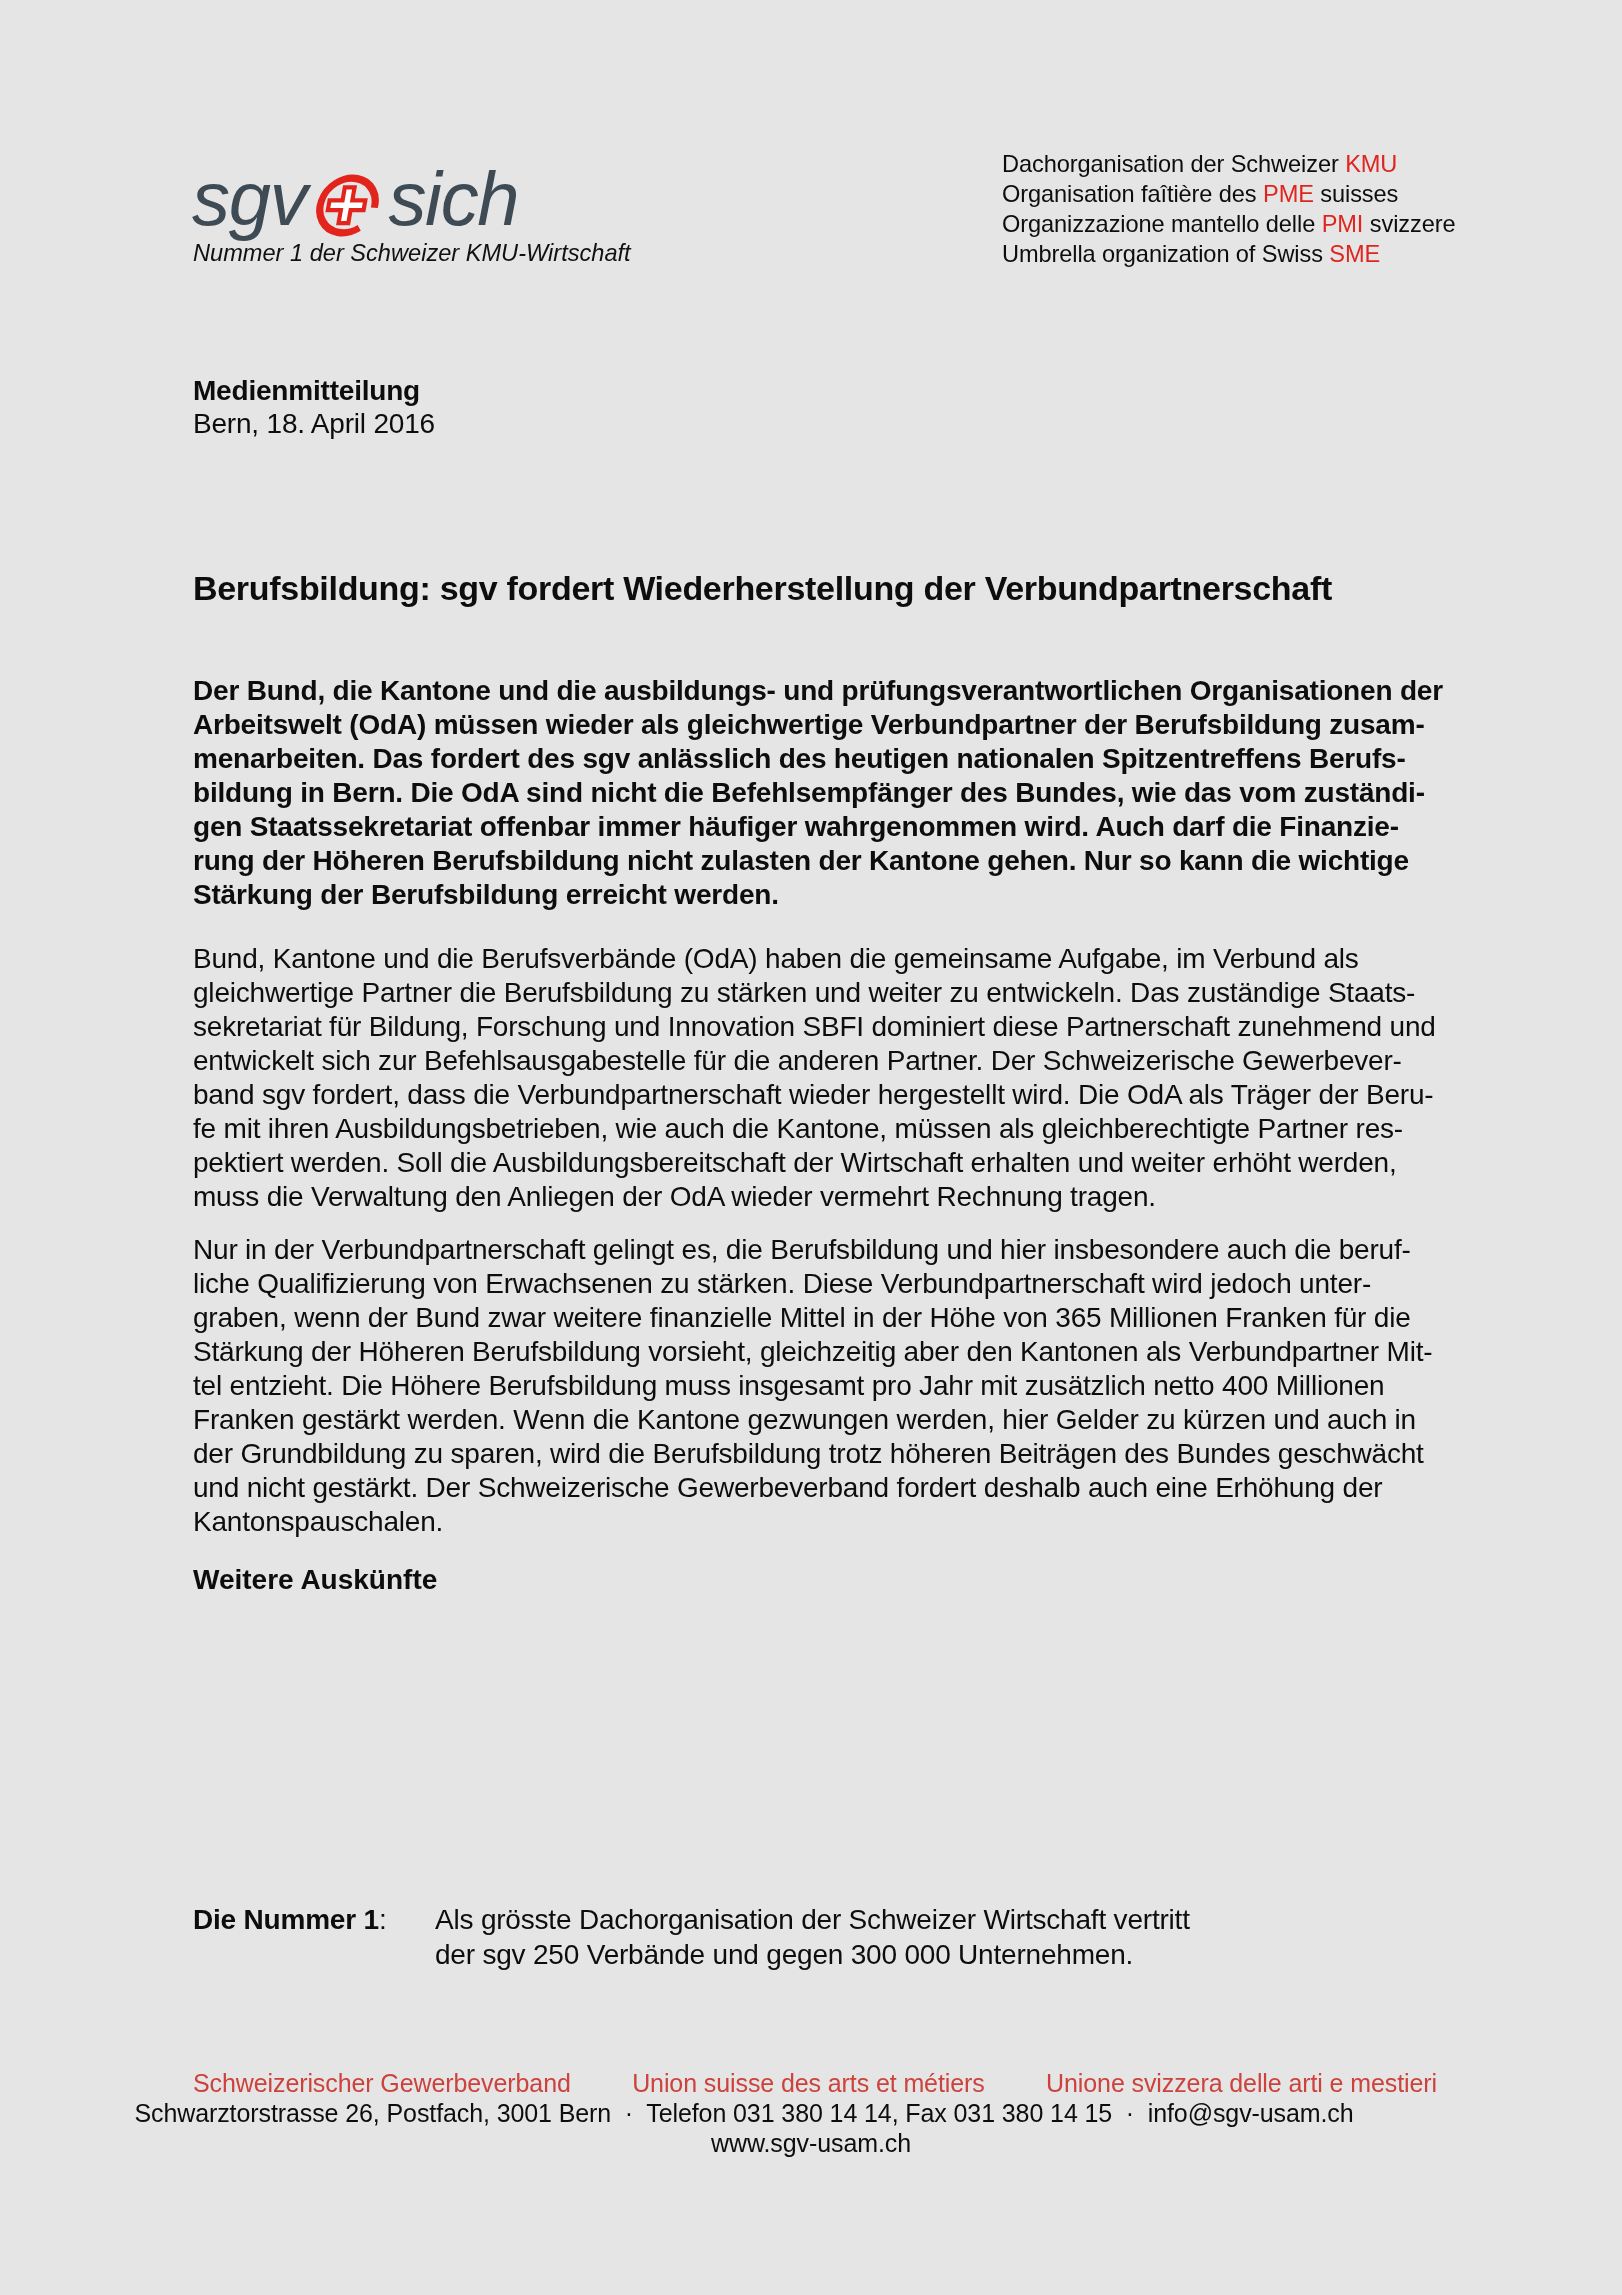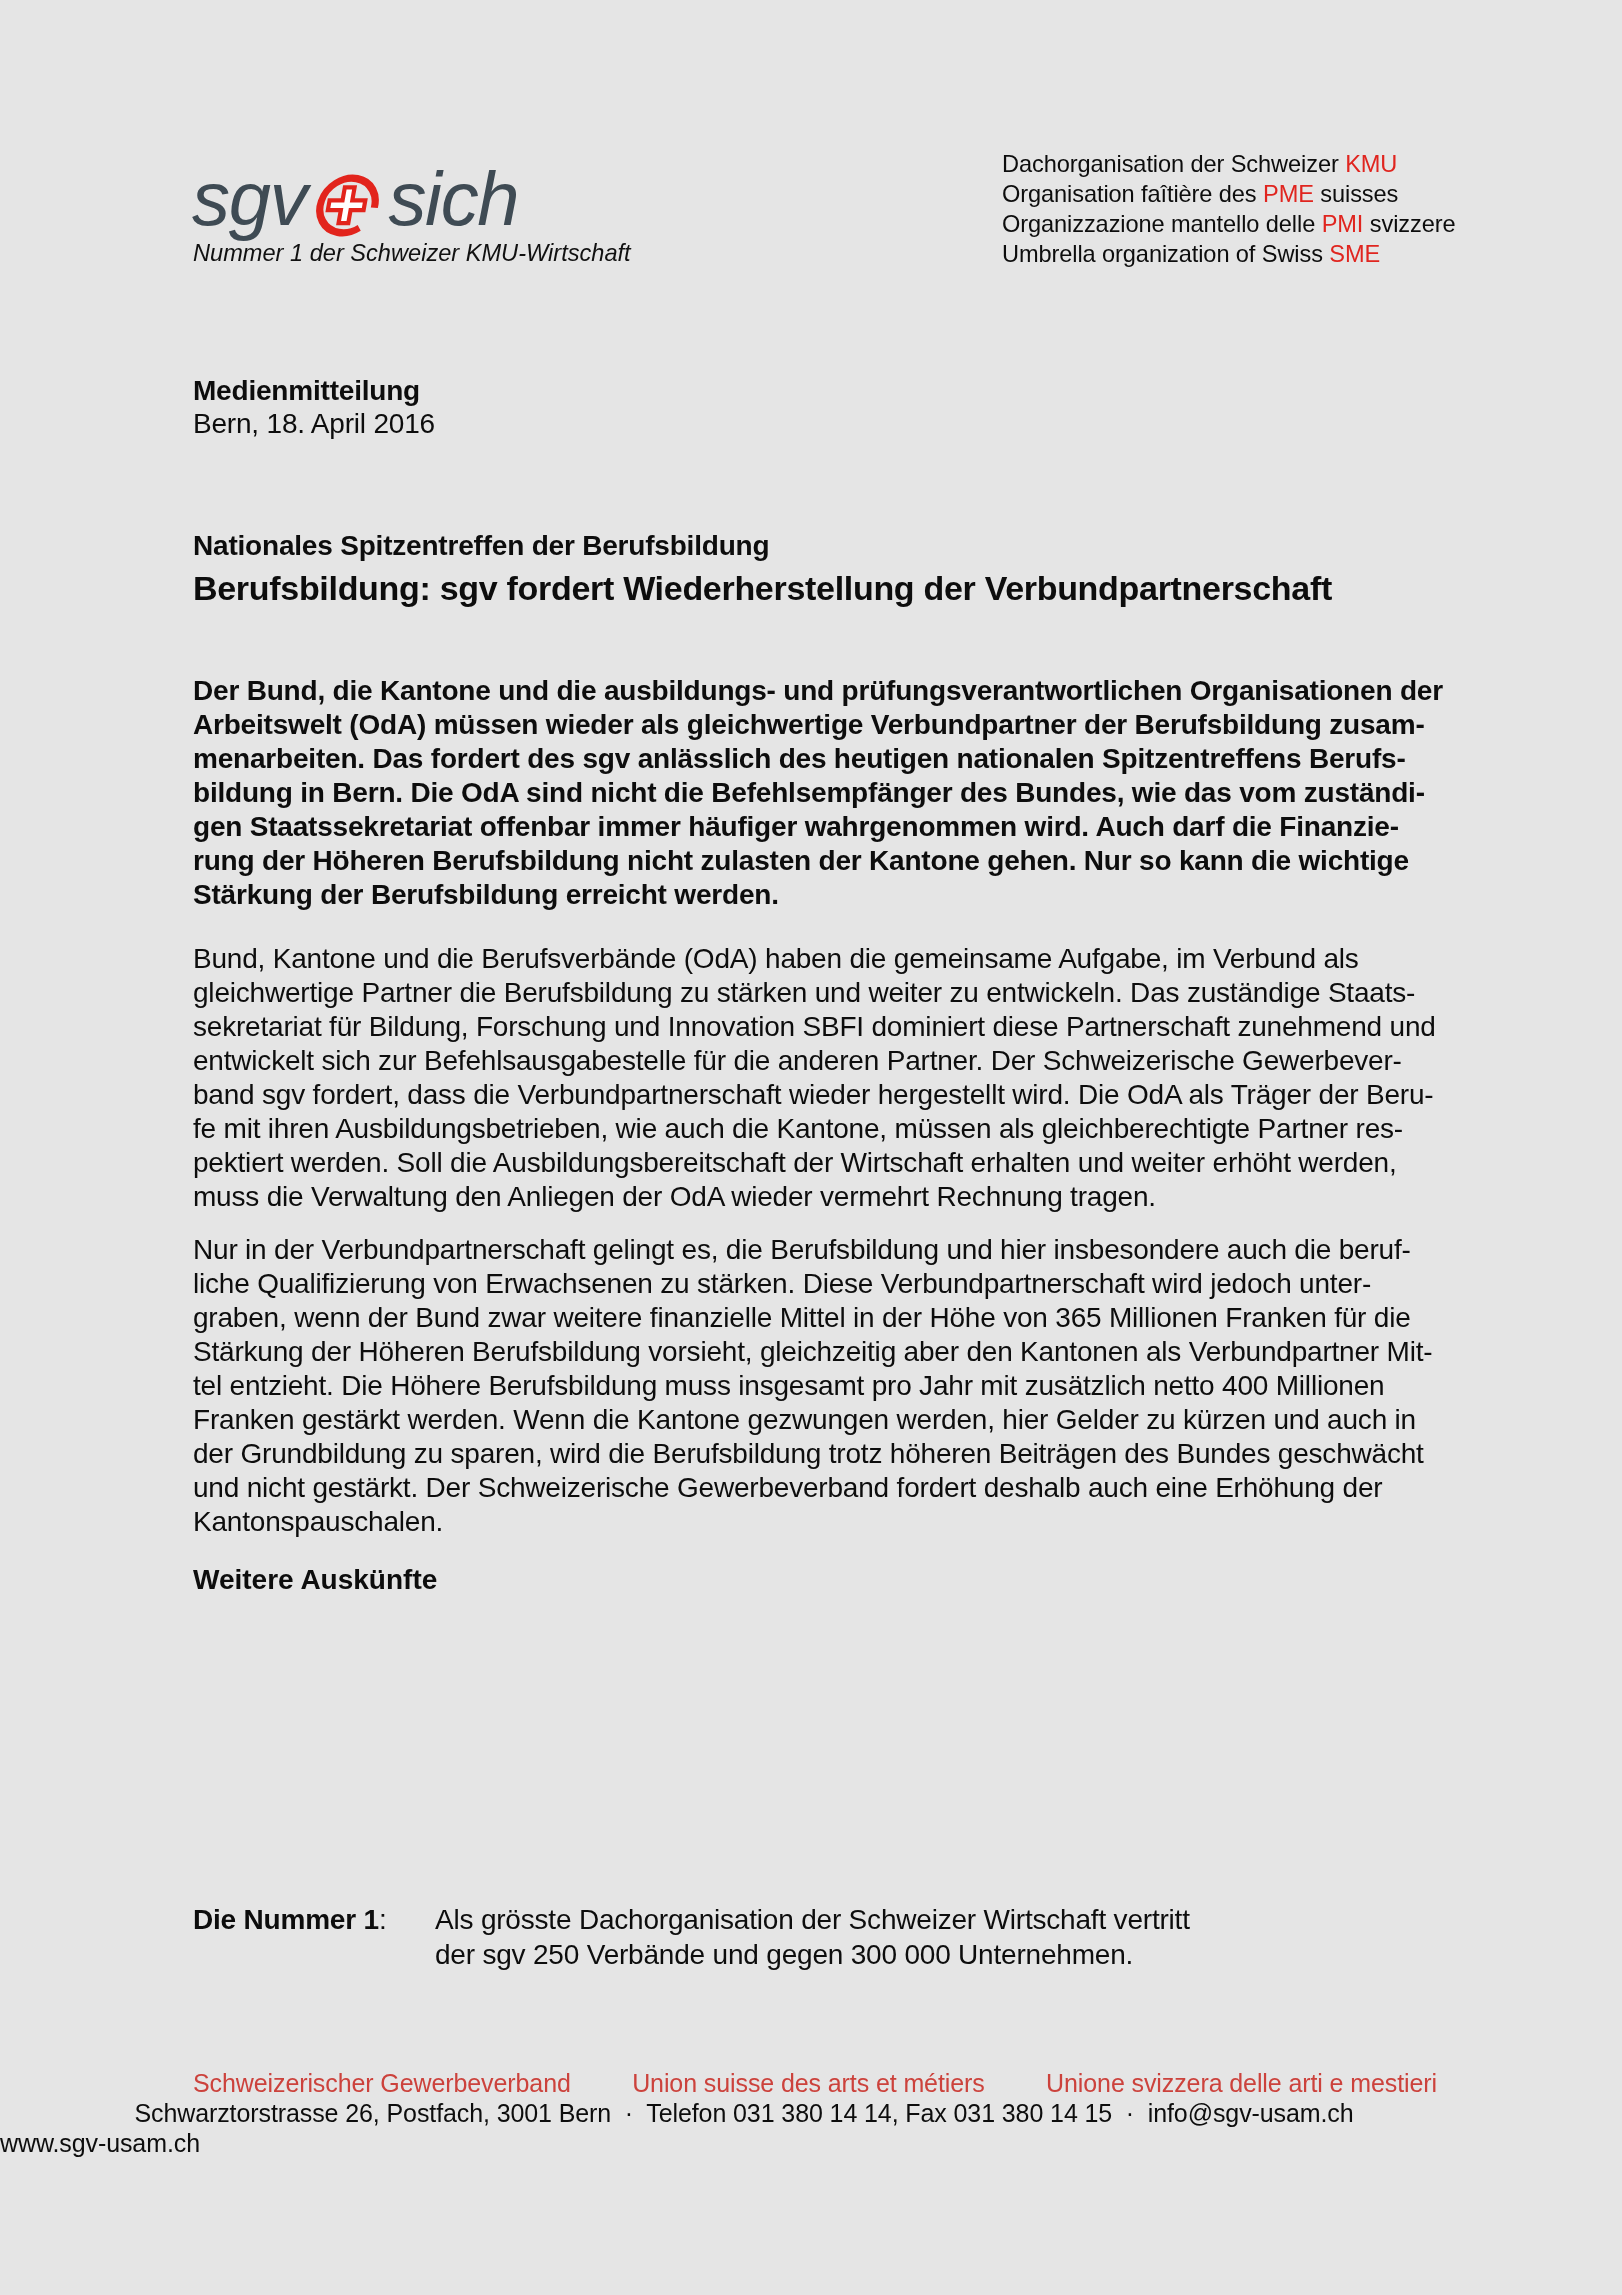--- a/index.html
+++ b/index.html
@@ -46,21 +46,21 @@
   
   .boiler-label{left:193px;top:1902px;font-size:28px;line-height:35px;letter-spacing:-0.2px;}
   .boiler-text{left:435px;top:1902px;font-size:28px;line-height:35px;letter-spacing:-0.2px;}
   
   .footer-red{
     left:193px;top:2068px;width:1244px;
     display:flex;justify-content:space-between;
     color:#cc423c;font-size:25px;line-height:30px;letter-spacing:-0.1px;
   }
   .footer-address{left:0;top:2098px;width:1488px;text-align:center;font-size:25px;line-height:30px;letter-spacing:-0.1px;}
-  .footer-www{left:0;top:2128px;width:1622px;font-size:25px;line-height:30px;letter-spacing:-0.1px;}
+  .footer-www{left:0;top:2128px;width:1622px;text-align:center;font-size:25px;line-height:30px;letter-spacing:-0.1px;}
 </style>
 </head>
 <body>
 
 <div class="page">
 
   <div class="logo-row">
     <span>sgv</span>
     <span class="logo-icon">
       <svg viewBox="0 0 100 100" width="65" height="65">
@@ -79,21 +79,20 @@
     <div><span>Organisation faîtière des </span><span class="org-red">PME</span><span> suisses</span></div>
     <div><span>Organizzazione mantello delle </span><span class="org-red">PMI</span><span> svizzere</span></div>
     <div><span>Umbrella organization of Swiss </span><span class="org-red">SME</span><span></span></div>
   </div>
 
   <div class="meta abs">
     <div class="bold">Medienmitteilung</div>
     <div>Bern, 18. April 2016</div>
   </div>
 
-  <div class="kicker abs bold">Nationales Spitzentreffen der Berufsbildung</div>
   <h1 class="title abs">Berufsbildung: sgv fordert Wiederherstellung der Verbundpartnerschaft</h1>
 
   <div class="lead abs pre bold body-text">Der Bund, die Kantone und die ausbildungs- und prüfungsverantwortlichen Organisationen der
 Arbeitswelt (OdA) müssen wieder als gleichwertige Verbundpartner der Berufsbildung zusam-
 menarbeiten. Das fordert des sgv anlässlich des heutigen nationalen Spitzentreffens Berufs-
 bildung in Bern. Die OdA sind nicht die Befehlsempfänger des Bundes, wie das vom zuständi-
 gen Staatssekretariat offenbar immer häufiger wahrgenommen wird. Auch darf die Finanzie-
 rung der Höheren Berufsbildung nicht zulasten der Kantone gehen. Nur so kann die wichtige
 Stärkung der Berufsbildung erreicht werden.</div>
   <div class="para1 abs pre body-text">Bund, Kantone und die Berufsverbände (OdA) haben die gemeinsame Aufgabe, im Verbund als

